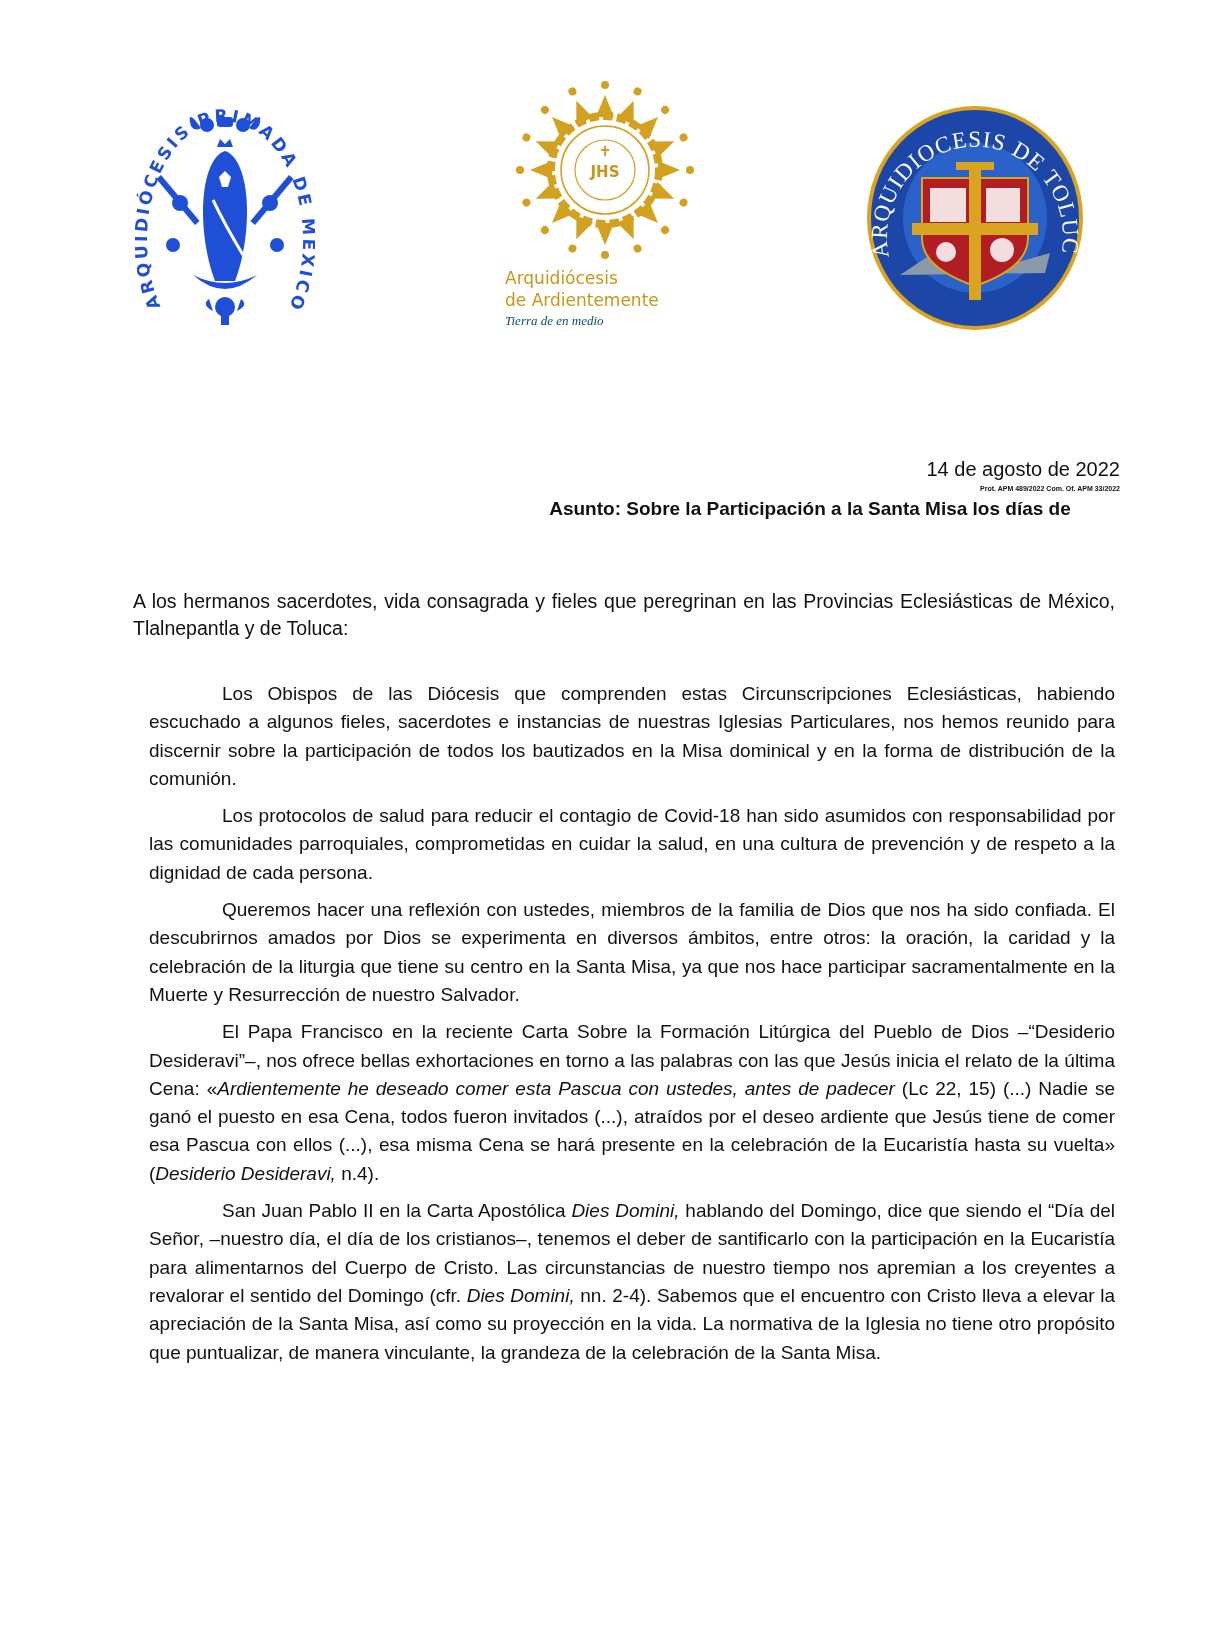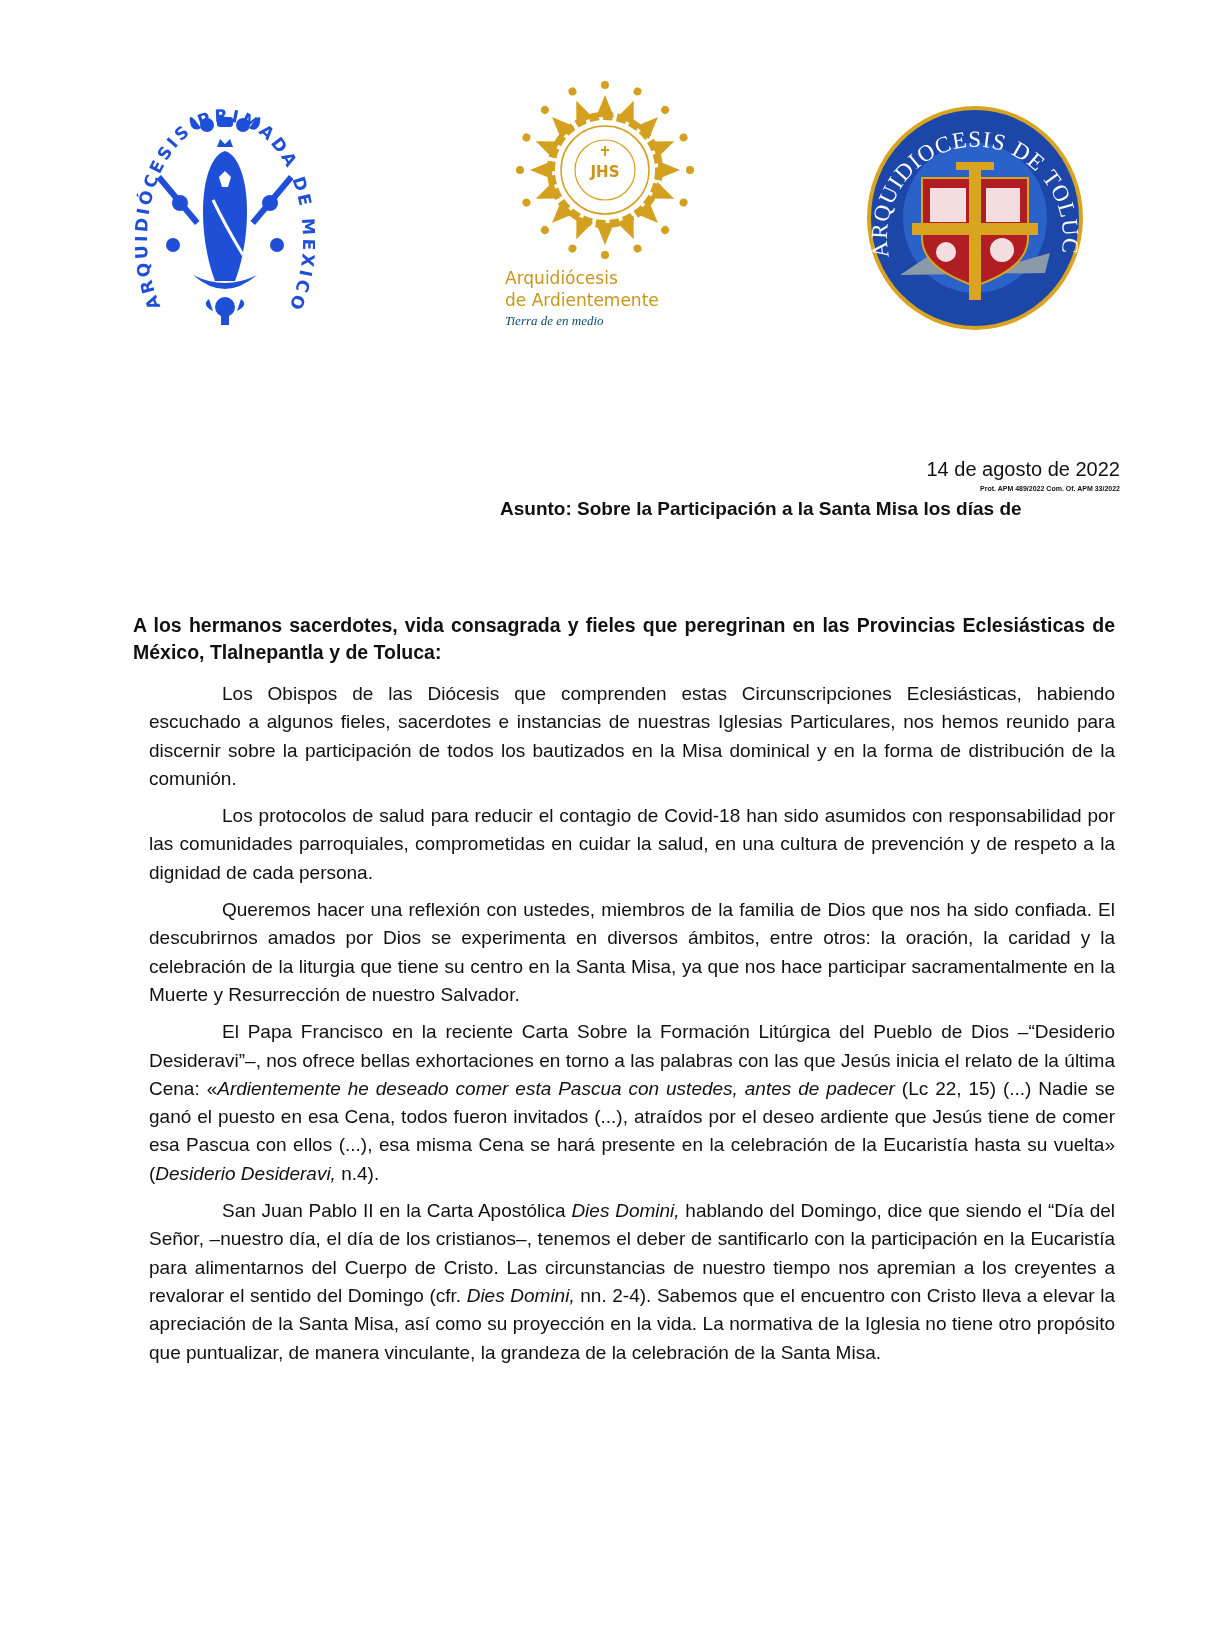--- a/index.html
+++ b/index.html
@@ -11,25 +11,25 @@
   #logo-toluca { left: 860px; top: 100px; width: 230px; height: 240px; }
   .tlal-text { position: absolute; left: 0; width: 200px; color: #c9961a;
                font-family: "DejaVu Sans", sans-serif; }
   .tlal-name { top: 187px; font-size: 17px; line-height: 22px; }
   .tlal-motto { top: 233px; font-size: 13px; font-style: italic; font-family: "Liberation Serif", serif; color: #0c4a6e; }
 
   .date-block { position: absolute; right: 105px; top: 420px; text-align: right; margin-top: 36px; }
   .date { font-size: 20px; line-height: 27px; }
   .vispera { font-size: 20px; line-height: 27px; }
   .prot { font-size: 7px; font-weight: bold; line-height: 10px; margin-top: 1px; }
-  .asunto { position: absolute; right: 105px; top: 495px; text-align: left; font-weight: bold;
+  .asunto { position: absolute; right: 105px; top: 495px; text-align: center; font-weight: bold;
             font-size: 19px; line-height: 27px; width: 620px; }
 
-  .recipients { position: absolute; left: 133px; top: 588px; width: 982px; font-weight: bold;
-                font-size: 19.5px; line-height: 27px; text-align: justify; margin-top: 24px; }
+  .recipients { position: absolute; left: 133px; top: 588px; width: 982px; font-weight: normal;
+                font-size: 19.5px; line-height: 27px; text-align: justify; }
 
   .body-text { position: absolute; left: 133px; top: 680px; width: 982px; font-size: 19px;
                line-height: 28.3px; text-align: justify; }
   .body-text p { margin: 0 0 9px 16px; text-indent: 73px; }
   .body-text em { }
 </style>
 </head>
 <body>
 
 <div class="logo" id="logo-mexico">

